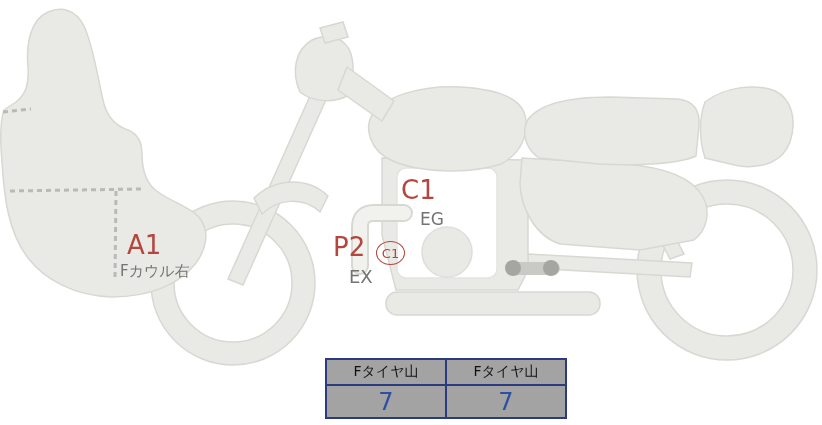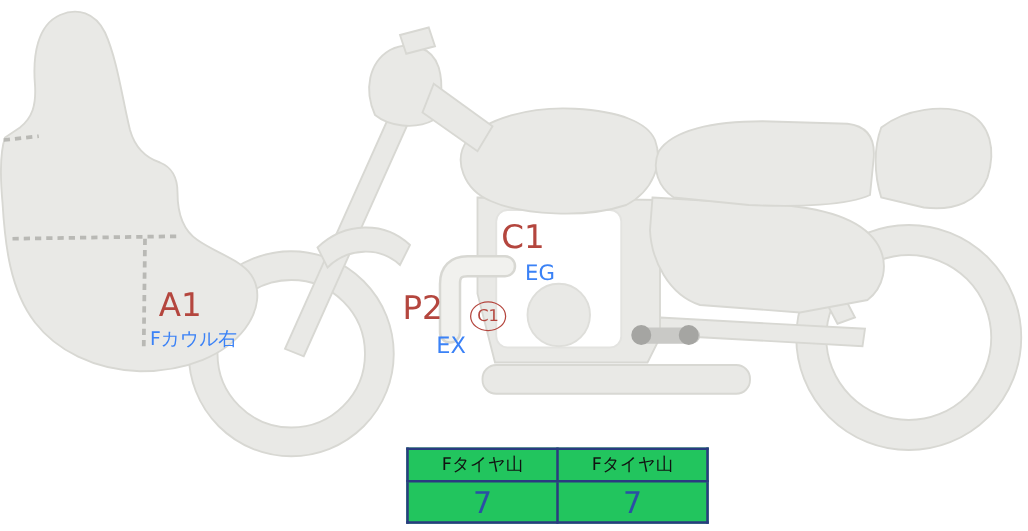--- a/index.html
+++ b/index.html
@@ -19,51 +19,51 @@
   
   .mark-code {
     position: absolute;
     color: #b4463e;
     font-size: 26px;
     line-height: 1;
     white-space: nowrap;
   }
   .part-label {
     position: absolute;
-    color: #3b82f6;
+    color: #737373;
     font-size: 15px;
     line-height: 1;
     white-space: nowrap;
   }
   .code-a1 { left: 127px; top: 232px; }
   .label-cowl { left: 120px; top: 264px; text-align: center; }
 
   .code-c1 { left: 401px; top: 177px; }
   .label-eg { left: 420px; top: 211px; font-size: 17px; }
 
-  .code-p2 { left: 322px; top: 234px; }
+  .code-p2 { left: 333px; top: 234px; }
   .sub-code {
     position: absolute;
     left: 376px; top: 241px;
     width: 29px; height: 24px;
     border: 1.5px solid #b4463e;
     border-radius: 50%;
     color: #b4463e;
     font-size: 13px;
     line-height: 1;
     display: flex; align-items: center; justify-content: center;
   }
   .label-ex { left: 349px; top: 268px; font-size: 18px; }
 
   
   .tire-table {
     position: absolute;
     left: 325px; top: 358px;
     border-collapse: collapse;
-    background: #22c55e;
+    background: #a3a3a3;
   }
   .tire-table th, .tire-table td {
     border: 2px solid #2a3b80;
     width: 120px;
     text-align: center;
     vertical-align: middle;
   }
   .tire-table th {
     height: 26px;
     font-size: 14px;

